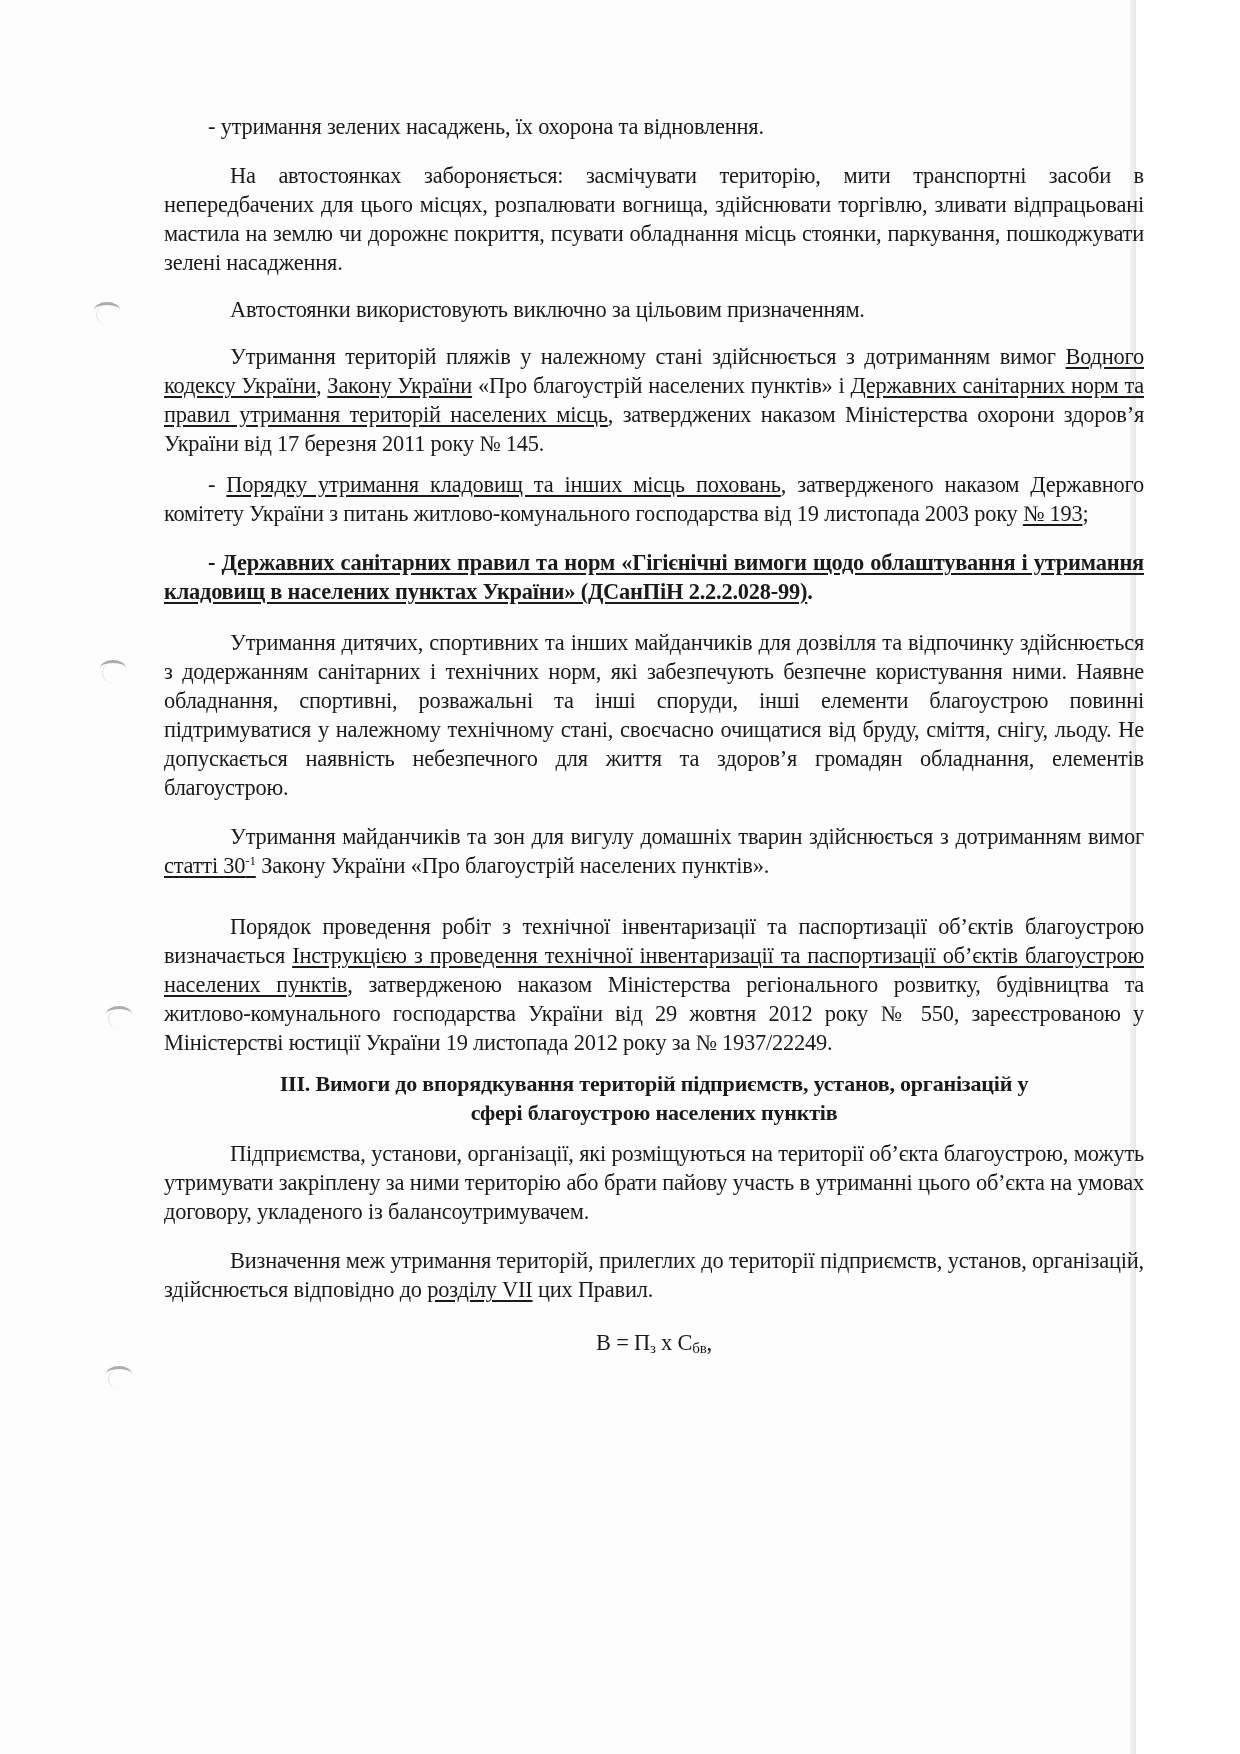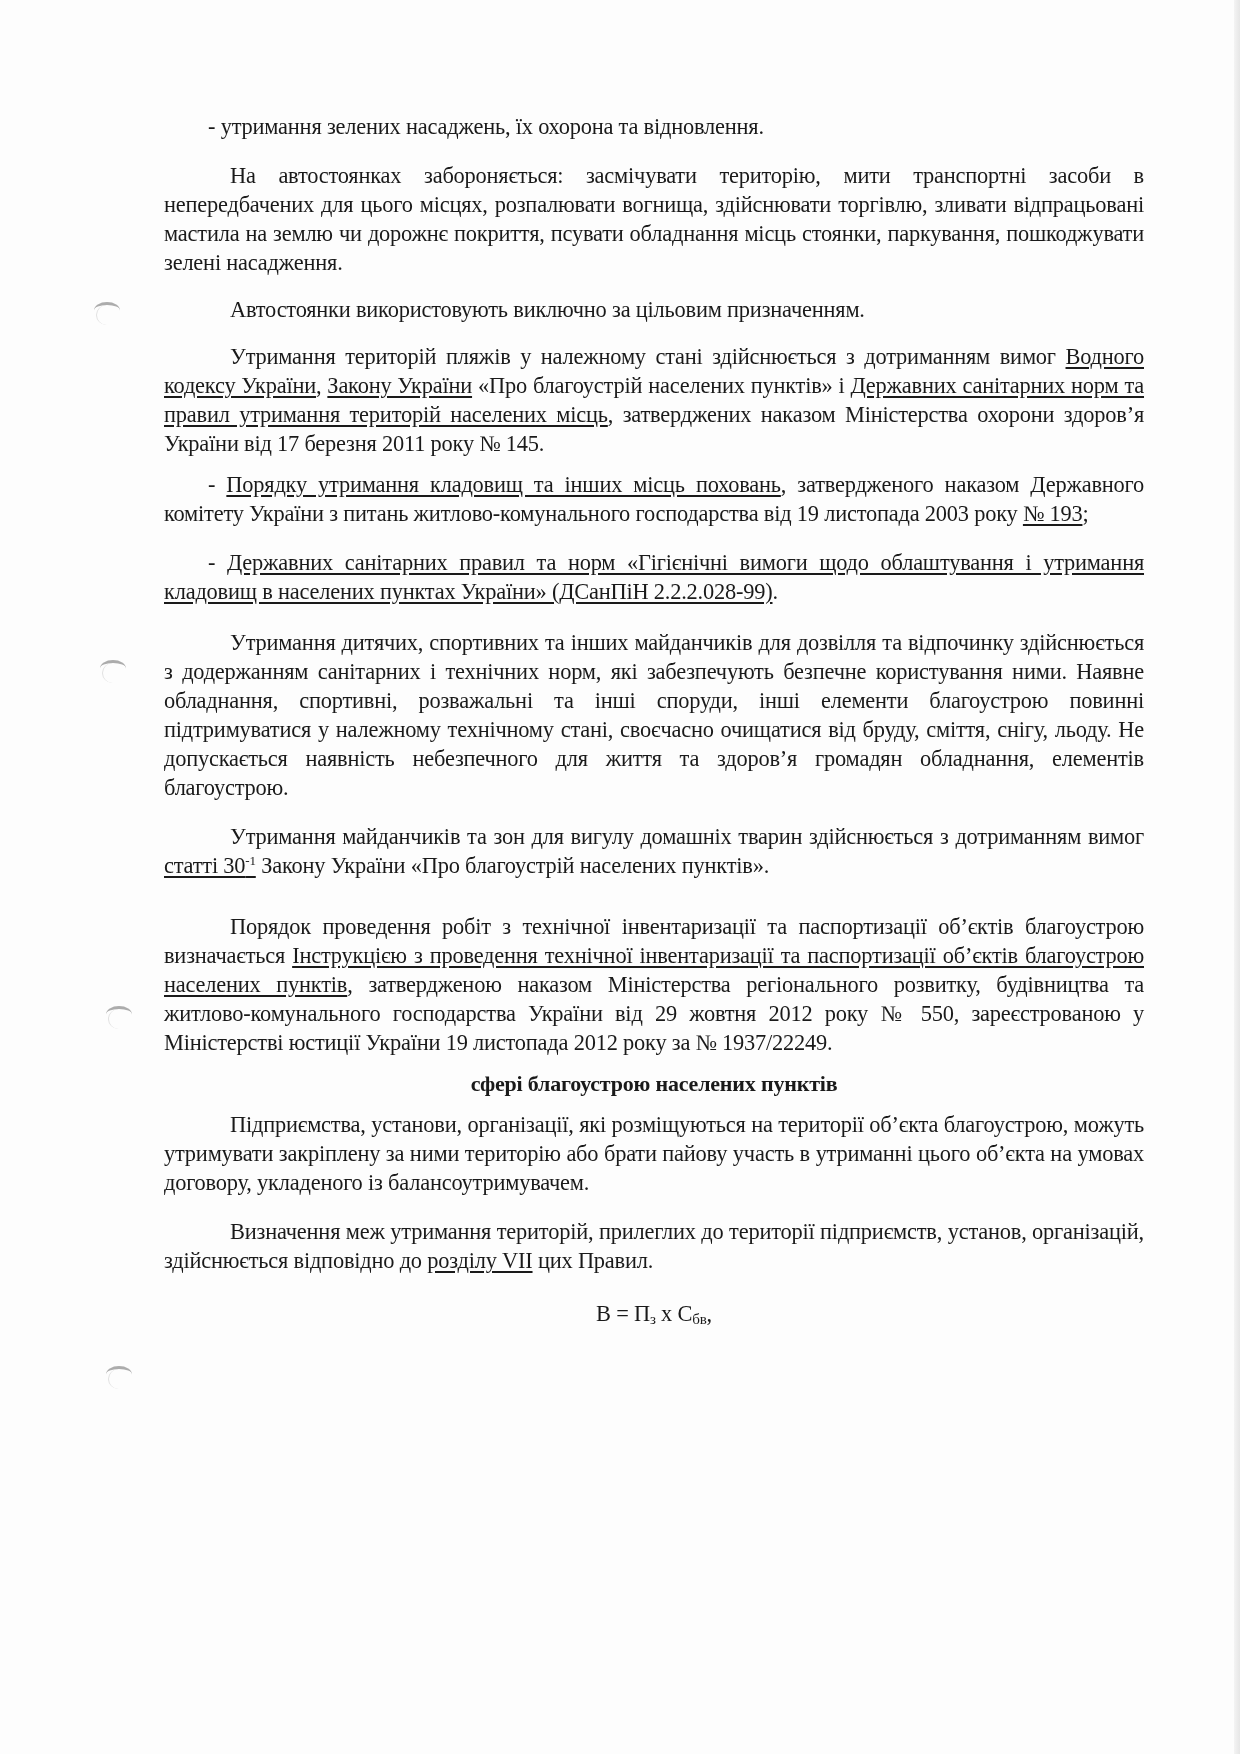--- a/index.html
+++ b/index.html
@@ -1,18 +1,18 @@
 <!DOCTYPE html>
 <html><head>
 <meta charset="utf-8">
 <style>
   html, body { margin: 0; padding: 0; background: #ffffff; }
   body { width: 1240px; height: 1754px; position: relative; overflow: hidden; }
   .page {
-    position: absolute; left: 0; top: 0; width: 1240px; height: 1754px;
+    position: absolute; left: 0; top: 0; width: 1136px; height: 1754px;
     background: #fdfdfd;
     font-family: "Liberation Serif", "DejaVu Serif", serif;
     color: #1a1a1a;
   }
   .edge { position: absolute; right: 0; top: 0; width: 6px; height: 1754px; background: linear-gradient(to right, #f4f4f4, #e6e6e6); }
   .text-block { position: absolute; left: 164px; width: 980px; font-size: 22.4px; line-height: 29px; letter-spacing: -0.2px; }
   .p { margin: 0 0 14px 0; text-align: justify; text-indent: 66px; }
   .dash { margin: 0 0 14px 0; text-indent: 44px; text-align: justify; }
   .u { text-decoration: underline; text-underline-offset: 3px; }
   sup { font-size: 13px; line-height: 0; }
@@ -51,35 +51,36 @@
     <p class="p" style="margin-bottom:12px;">
       <span>Утримання територій пляжів у належному стані здійснюється з дотриманням вимог </span><span class="u">Водного кодексу України</span><span>, </span><span class="u">Закону України</span><span> «Про благоустрій населених пунктів» і </span><span class="u">Державних санітарних норм та правил утримання територій населених місць</span><span>, затверджених наказом Міністерства охорони здоров’я України від 17 березня 2011 року № 145.</span>
     </p>
 
 
 
     <p class="dash" style="margin-bottom:20px;">
       <span>- </span><span class="u">Порядку утримання кладовищ та інших місць поховань</span><span>, затвердженого наказом Державного комітету України з питань житлово-комунального господарства від 19 листопада 2003 року </span><span class="u">№ 193</span><span>;</span>
     </p>
 
-    <p class="dash" style="margin-bottom:22px;">
+    <p class="dash" style="margin-bottom:22px;font-weight:bold;">
       <span>- </span><span class="u">Державних санітарних правил та норм «Гігієнічні вимоги щодо облаштування і утримання кладовищ в населених пунктах України» (ДСанПіН 2.2.2.028-99)</span><span>.</span>
     </p>
 
     <p class="p" style="margin-bottom:20px;">Утримання дитячих, спортивних та інших майданчиків для дозвілля та відпочинку здійснюється з додержанням санітарних і технічних норм, які забезпечують безпечне користування ними. Наявне обладнання, спортивні, розважальні та інші споруди, інші елементи благоустрою повинні підтримуватися у належному технічному стані, своєчасно очищатися від бруду, сміття, снігу, льоду. Не допускається наявність небезпечного для життя та здоров’я громадян обладнання, елементів благоустрою.</p>
 
     <p class="p" style="margin-bottom:32px;">
       <span>Утримання майданчиків та зон для вигулу домашніх тварин здійснюється з дотриманням вимог </span><span class="u"><span>статті 30</span><sup>-1</sup></span><span> Закону України «Про благоустрій населених пунктів».</span>
     </p>
 
     <p class="p" style="margin-bottom:12px;">
       <span>Порядок проведення робіт з технічної інвентаризації та паспортизації об’єктів благоустрою визначається </span><span class="u">Інструкцією з проведення технічної інвентаризації та паспортизації об’єктів благоустрою населених пунктів</span><span>, затвердженою наказом Міністерства регіонального розвитку, будівництва та житлово-комунального господарства України від 29 жовтня 2012 року № 550, зареєстрованою у Міністерстві юстиції України 19 листопада 2012 року за № 1937/22249.</span>
     </p>
 
     <div class="heading">
+      <div>ІІІ. Вимоги до впорядкування територій підприємств, установ, організацій у</div>
       <div>сфері благоустрою населених пунктів</div>
     </div>
 
     <p class="p" style="margin-bottom:20px;">Підприємства, установи, організації, які розміщуються на території об’єкта благоустрою, можуть утримувати закріплену за ними територію або брати пайову участь в утриманні цього об’єкта на умовах договору, укладеного із балансоутримувачем.</p>
 
     <p class="p" style="margin-bottom:20px;">
       <span>Визначення меж утримання територій, прилеглих до території підприємств, установ, організацій, здійснюється відповідно до </span><span class="u">розділу VII</span><span> цих Правил.</span>
     </p>
 
 

